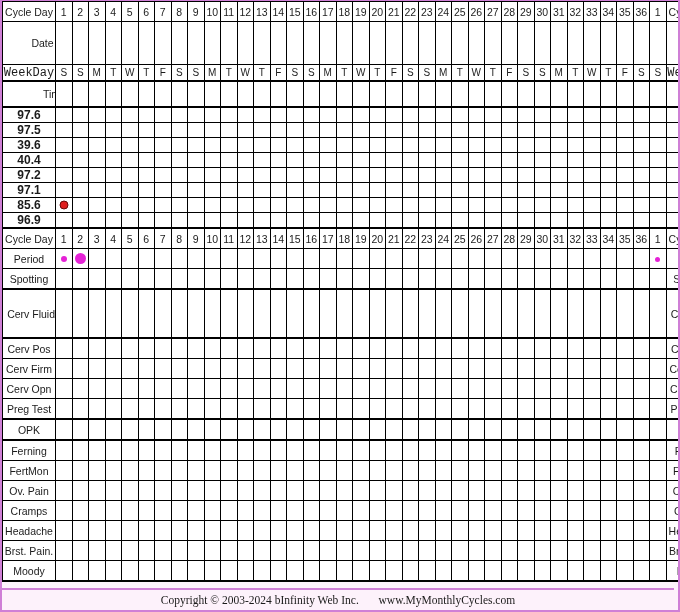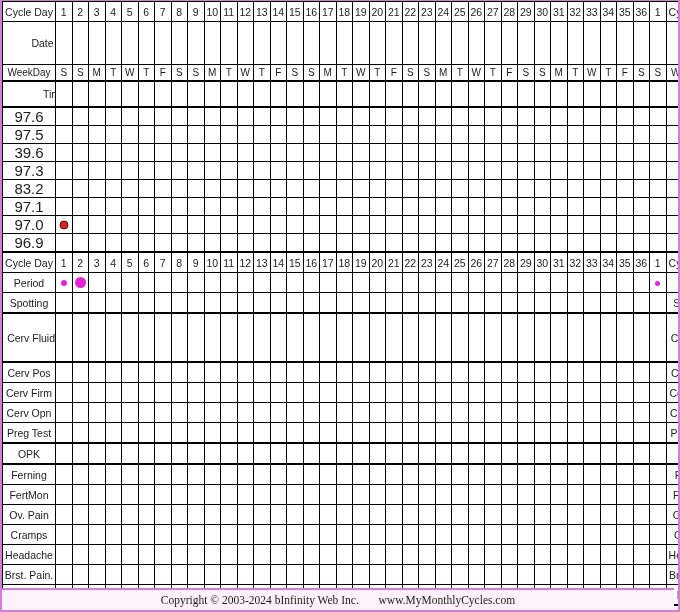--- a/index.html
+++ b/index.html
@@ -82,31 +82,31 @@
     display: block;
     font-size: 9.5px;
     white-space: nowrap;
     transform: rotate(-90deg);
     transform-origin: center center;
     letter-spacing: -0.2px;
   }
 
   
   tr.weekday-row td { height: 15px; font-size: 10px; }
-  tr.weekday-row td.lbl { font-size: 10px; }
+  tr.weekday-row td.lbl { font-size: 12px; font-family: Liberation Mono, monospace; }
 
   
   tr.time-row td { height: 24px; padding-left: 40px; }
 
   
   tr.temp-row td { height: 13px; }
   td.temp-lbl {
     background: #fdf2fb;
-    font-weight: normal;
-    font-size: 15px;
+    font-weight: bold;
+    font-size: 12px;
     text-align: right;
     padding-right: 4px;
     width: 52px;
   }
   td.temp-lbl-right {
     text-align: center;
     padding-right: 0;
   }
   td.temp-cell {
     background: #fdfaec;
@@ -531,21 +531,21 @@
             <td class="temp-cell"></td>
             <td class="temp-cell"></td>
             <td class="temp-cell"></td>
             <td class="temp-cell"></td>
             <td class="temp-cell"></td>
             <td class="temp-cell"></td>
             <td class="temp-cell lastcol"></td>
             <td class="temp-lbl temp-lbl-right">97.4</td>
           </tr>
           <tr class="temp-row">
-            <td class="temp-lbl">97.3</td>
+            <td class="temp-lbl">40.4</td>
             <td class="temp-cell firstcol"></td>
             <td class="temp-cell"></td>
             <td class="temp-cell"></td>
             <td class="temp-cell"></td>
             <td class="temp-cell"></td>
             <td class="temp-cell"></td>
             <td class="temp-cell"></td>
             <td class="temp-cell"></td>
             <td class="temp-cell"></td>
             <td class="temp-cell"></td>
@@ -572,21 +572,21 @@
             <td class="temp-cell"></td>
             <td class="temp-cell"></td>
             <td class="temp-cell"></td>
             <td class="temp-cell"></td>
             <td class="temp-cell"></td>
             <td class="temp-cell"></td>
             <td class="temp-cell lastcol"></td>
             <td class="temp-lbl temp-lbl-right">97.3</td>
           </tr>
           <tr class="temp-row">
-            <td class="temp-lbl">83.2</td>
+            <td class="temp-lbl">97.2</td>
             <td class="temp-cell firstcol"></td>
             <td class="temp-cell"></td>
             <td class="temp-cell"></td>
             <td class="temp-cell"></td>
             <td class="temp-cell"></td>
             <td class="temp-cell"></td>
             <td class="temp-cell"></td>
             <td class="temp-cell"></td>
             <td class="temp-cell"></td>
             <td class="temp-cell"></td>
@@ -654,21 +654,21 @@
             <td class="temp-cell"></td>
             <td class="temp-cell"></td>
             <td class="temp-cell"></td>
             <td class="temp-cell"></td>
             <td class="temp-cell"></td>
             <td class="temp-cell"></td>
             <td class="temp-cell lastcol"></td>
             <td class="temp-lbl temp-lbl-right">97.1</td>
           </tr>
           <tr class="temp-row">
-            <td class="temp-lbl">97.0</td>
+            <td class="temp-lbl">85.6</td>
             <td class="temp-cell firstcol">
               <span class="dot-temp"></span>
             </td>
             <td class="temp-cell"></td>
             <td class="temp-cell"></td>
             <td class="temp-cell"></td>
             <td class="temp-cell"></td>
             <td class="temp-cell"></td>
             <td class="temp-cell"></td>
             <td class="temp-cell"></td>

